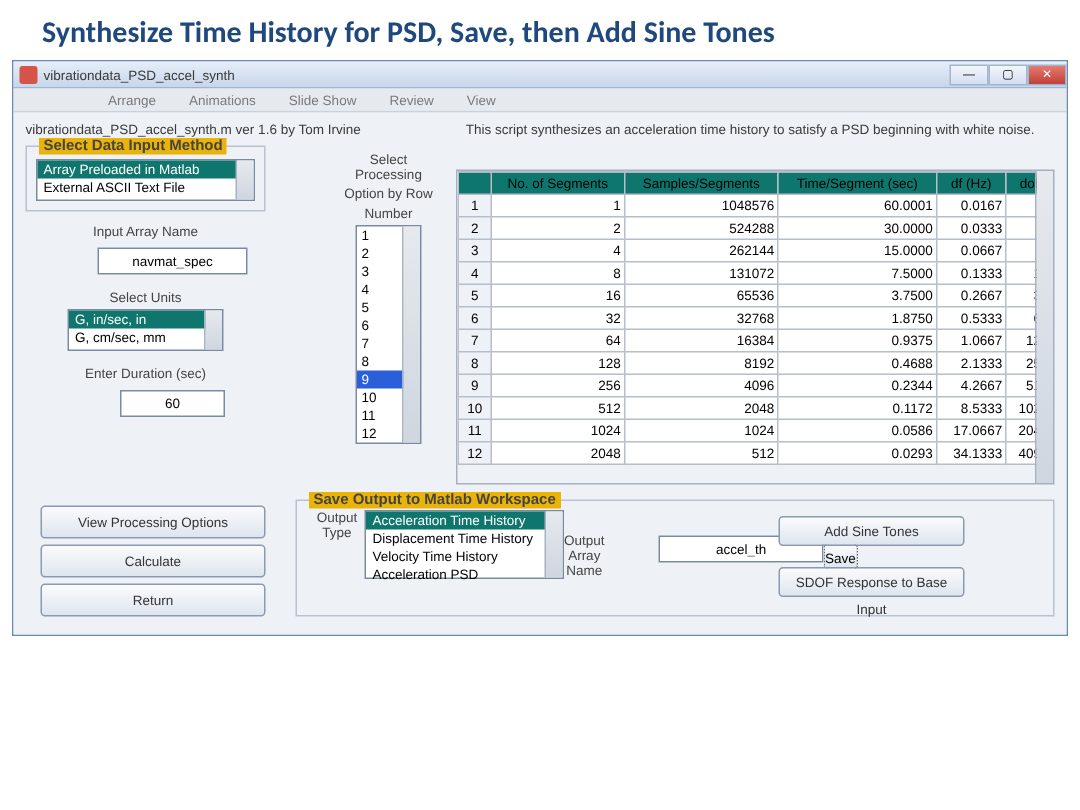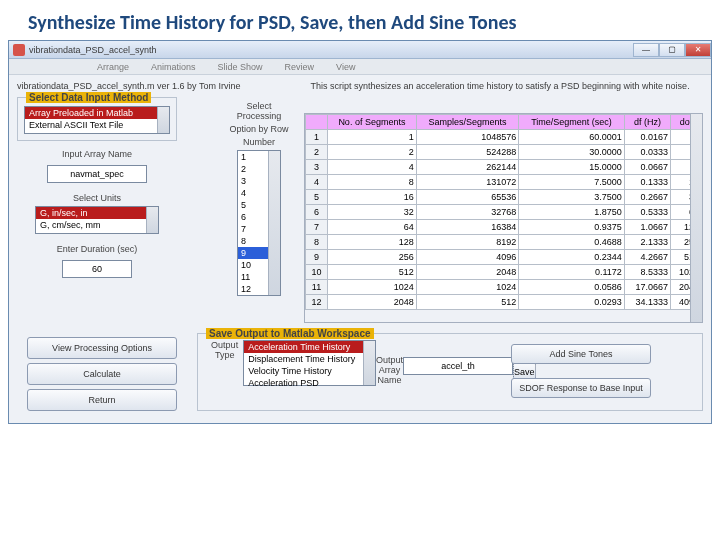--- a/index.html
+++ b/index.html
@@ -5,46 +5,46 @@
   * { box-sizing: border-box; margin: 0; padding: 0; }
   body { font-family: Arial, sans-serif; font-size: 9px; background: #fff; width: 720px; height: 540px; overflow: hidden; }
   .slide-title { font-family: Calibri, Arial, sans-serif; color: #1f497d; font-size: 20px; font-weight: bold; padding: 10px 28px 6px; }
   .app-window { margin: 0 8px; border: 1px solid #6a8bb0; background: #e8edf4; }
   .titlebar { display: flex; align-items: center; height: 18px; background: linear-gradient(#e6eef9, #c8d6ea); border-bottom: 1px solid #9fb5d0; }
   .titlebar-icon { width: 12px; height: 12px; margin: 0 4px; background: #d6534a; border-radius: 2px; }
   .titlebar-text { flex: 1; color: #3a3a3a; font-size: 9px; }
   .win-btns { display: flex; gap: 0; }
   .win-btn { width: 26px; height: 14px; background: linear-gradient(#f3f6fb,#d3dff0); border: 1px solid #9fb5d0; font-size: 8px; text-align: center; line-height: 12px; }
   .win-btn.close { background: linear-gradient(#e77a72,#c04038); color: #fff; }
-  .menu-strip { height: 16px; background: #e6eaef; border-bottom: 1px solid #c9d1db; display: flex; gap: 22px; padding-left: 88px; align-items: center; color: #7a7a7a; font-size: 9px; }
+  .menu-strip { height: 16px; background: #e6eaef; border-bottom: 1px solid #c9d1db; display: flex; gap: 22px; padding-left: 63px; align-items: center; color: #7a7a7a; font-size: 9px; }
   .client { background: #eef1f6; padding: 6px 8px 8px; }
   .topline { display: flex; gap: 70px; margin-bottom: 6px; color: #3a3a3a; }
   .cols { display: flex; gap: 10px; }
   .col-left { width: 160px; }
   .col-mid { width: 70px; margin-left: 37px; }
   .col-right { flex: 1; }
   .panel { border: 1px solid #b9c3d0; background: #eef1f6; padding: 4px 6px 6px; margin-bottom: 8px; position: relative; }
   .panel-title { position: absolute; top: -6px; left: 8px; background: #eab308; padding: 0 3px; color: #444; font-size: 10px; font-weight: bold; }
   .label-c { text-align: center; color: #444; font-size: 9px; margin-bottom: 3px; }
   .listbox { border: 1px solid #7a8aa0; background: #fff; font-size: 9px; width: 100%; }
   .listbox .item { padding: 1px 4px; white-space: nowrap; overflow: hidden; }
-  .listbox .item.sel { background: #b91c1c; color: #fff; }
+  .listbox .item.sel { background: #0f766e; color: #fff; }
   .listbox.scroll { position: relative; padding-right: 11px; }
   .listbox.scroll::after { content: ""; position: absolute; right: 0; top: 0; bottom: 0; width: 11px; background: linear-gradient(#e6e9ee,#cfd6e0); border-left: 1px solid #a7b1c0; }
   .inputrow { text-align: center; margin: 6px 0 10px; }
-  .textinput { width: 100px; height: 18px; border: 1px solid #7a8aa0; background: #fff; text-align: center; font-size: 9px; }
+  .textinput { width: 100px; height: 18px; border: 1px solid #7a8aa0; background: #fff; text-align: center; font-size: 9px; margin-left: 36px; }
   .btn { display: block; width: 150px; height: 22px; margin: 4px auto; background: linear-gradient(#fafbfd,#dfe5ee); border: 1px solid #8c9ab1; border-radius: 3px; text-align: center; line-height: 20px; font-size: 9px; color: #333; }
-  .btn.small { width: 140px; height: 20px; line-height: 18px; }
+  .btn.small { width: 124px; height: 20px; line-height: 18px; }
   .numlist { border: 1px solid #7a8aa0; background: #fff; width: 44px; margin: 0 auto; font-size: 9px; position: relative; padding-right: 11px; }
   .numlist .item { padding: 0 3px; height: 12px; line-height: 12px; }
   .numlist .item.sel { background: #2b5fd9; color: #fff; }
   .numlist::after { content: ""; position: absolute; right: 0; top: 0; bottom: 0; width: 11px; background: linear-gradient(#e6e9ee,#cfd6e0); border-left: 1px solid #a7b1c0; }
   table.data { width: 100%; border-collapse: collapse; background: #fff; font-size: 9px; }
   table.data th, table.data td { border: 1px solid #b6bec9; padding: 1px 2px; height: 15px; text-align: right; }
-  table.data th { background: #f0abfc; font-weight: normal; text-align: center; }
+  table.data th { background: #0f766e; font-weight: normal; text-align: center; }
   table.data td.rowhead { background: #eef1f5; text-align: center; width: 22px; }
   .tablewrap { border: 1px solid #a5afbf; height: 210px; overflow: hidden; position: relative; }
   .tablewrap::after { content: ""; position: absolute; right: 0; top: 0; bottom: 0; width: 11px; background: linear-gradient(#e6e9ee,#cfd6e0); border-left: 1px solid #a7b1c0; }
   .bottomrow { display: flex; gap: 10px; margin-top: 10px; align-items: flex-start; }
   .save-panel { border: 1px solid #b9c3d0; padding: 6px 8px 8px; position: relative; flex: 1; display: flex; }
   .save-panel .panel-title { top: -6px; }
   .out-col { display: flex; }
   .rightbtns { display: flex; flex-direction: column; gap: 6px; width: 150px; align-items: center; }
   .savebtn { width: 150px; height: 18px; background: linear-gradient(#fafbfd,#dfe5ee); border: 1px dotted #5a6880; border-radius: 3px; text-align: center; line-height: 18px; font-size: 9px; }
 </style>
@@ -85,21 +85,21 @@
           <div class="listbox scroll" style="height:28px;">
             <div class="item sel">Array Preloaded in Matlab</div>
             <div class="item">External ASCII Text File</div>
           </div>
         </div>
 
         <div class="label-c">Input Array Name</div>
         <div class="inputrow"><input class="textinput" value="navmat_spec" style=""></div>
 
         <div class="label-c">Select Units</div>
-        <div class="listbox scroll" style="height:28px; width:124px; margin:0 auto 10px;">
+        <div class="listbox scroll" style="height:28px; width:104px; margin:0 auto 10px;">
           <div class="item sel">G, in/sec, in</div>
           <div class="item">G, cm/sec, mm</div>
         </div>
 
         <div class="label-c">Enter Duration (sec)</div>
         <div class="inputrow"><input class="textinput" style="width: 70px;" value="60"></div>
       </div>
 
       <div class="col-mid" style="padding-top:4px;">
         <div class="label-c">Select Processing</div>

